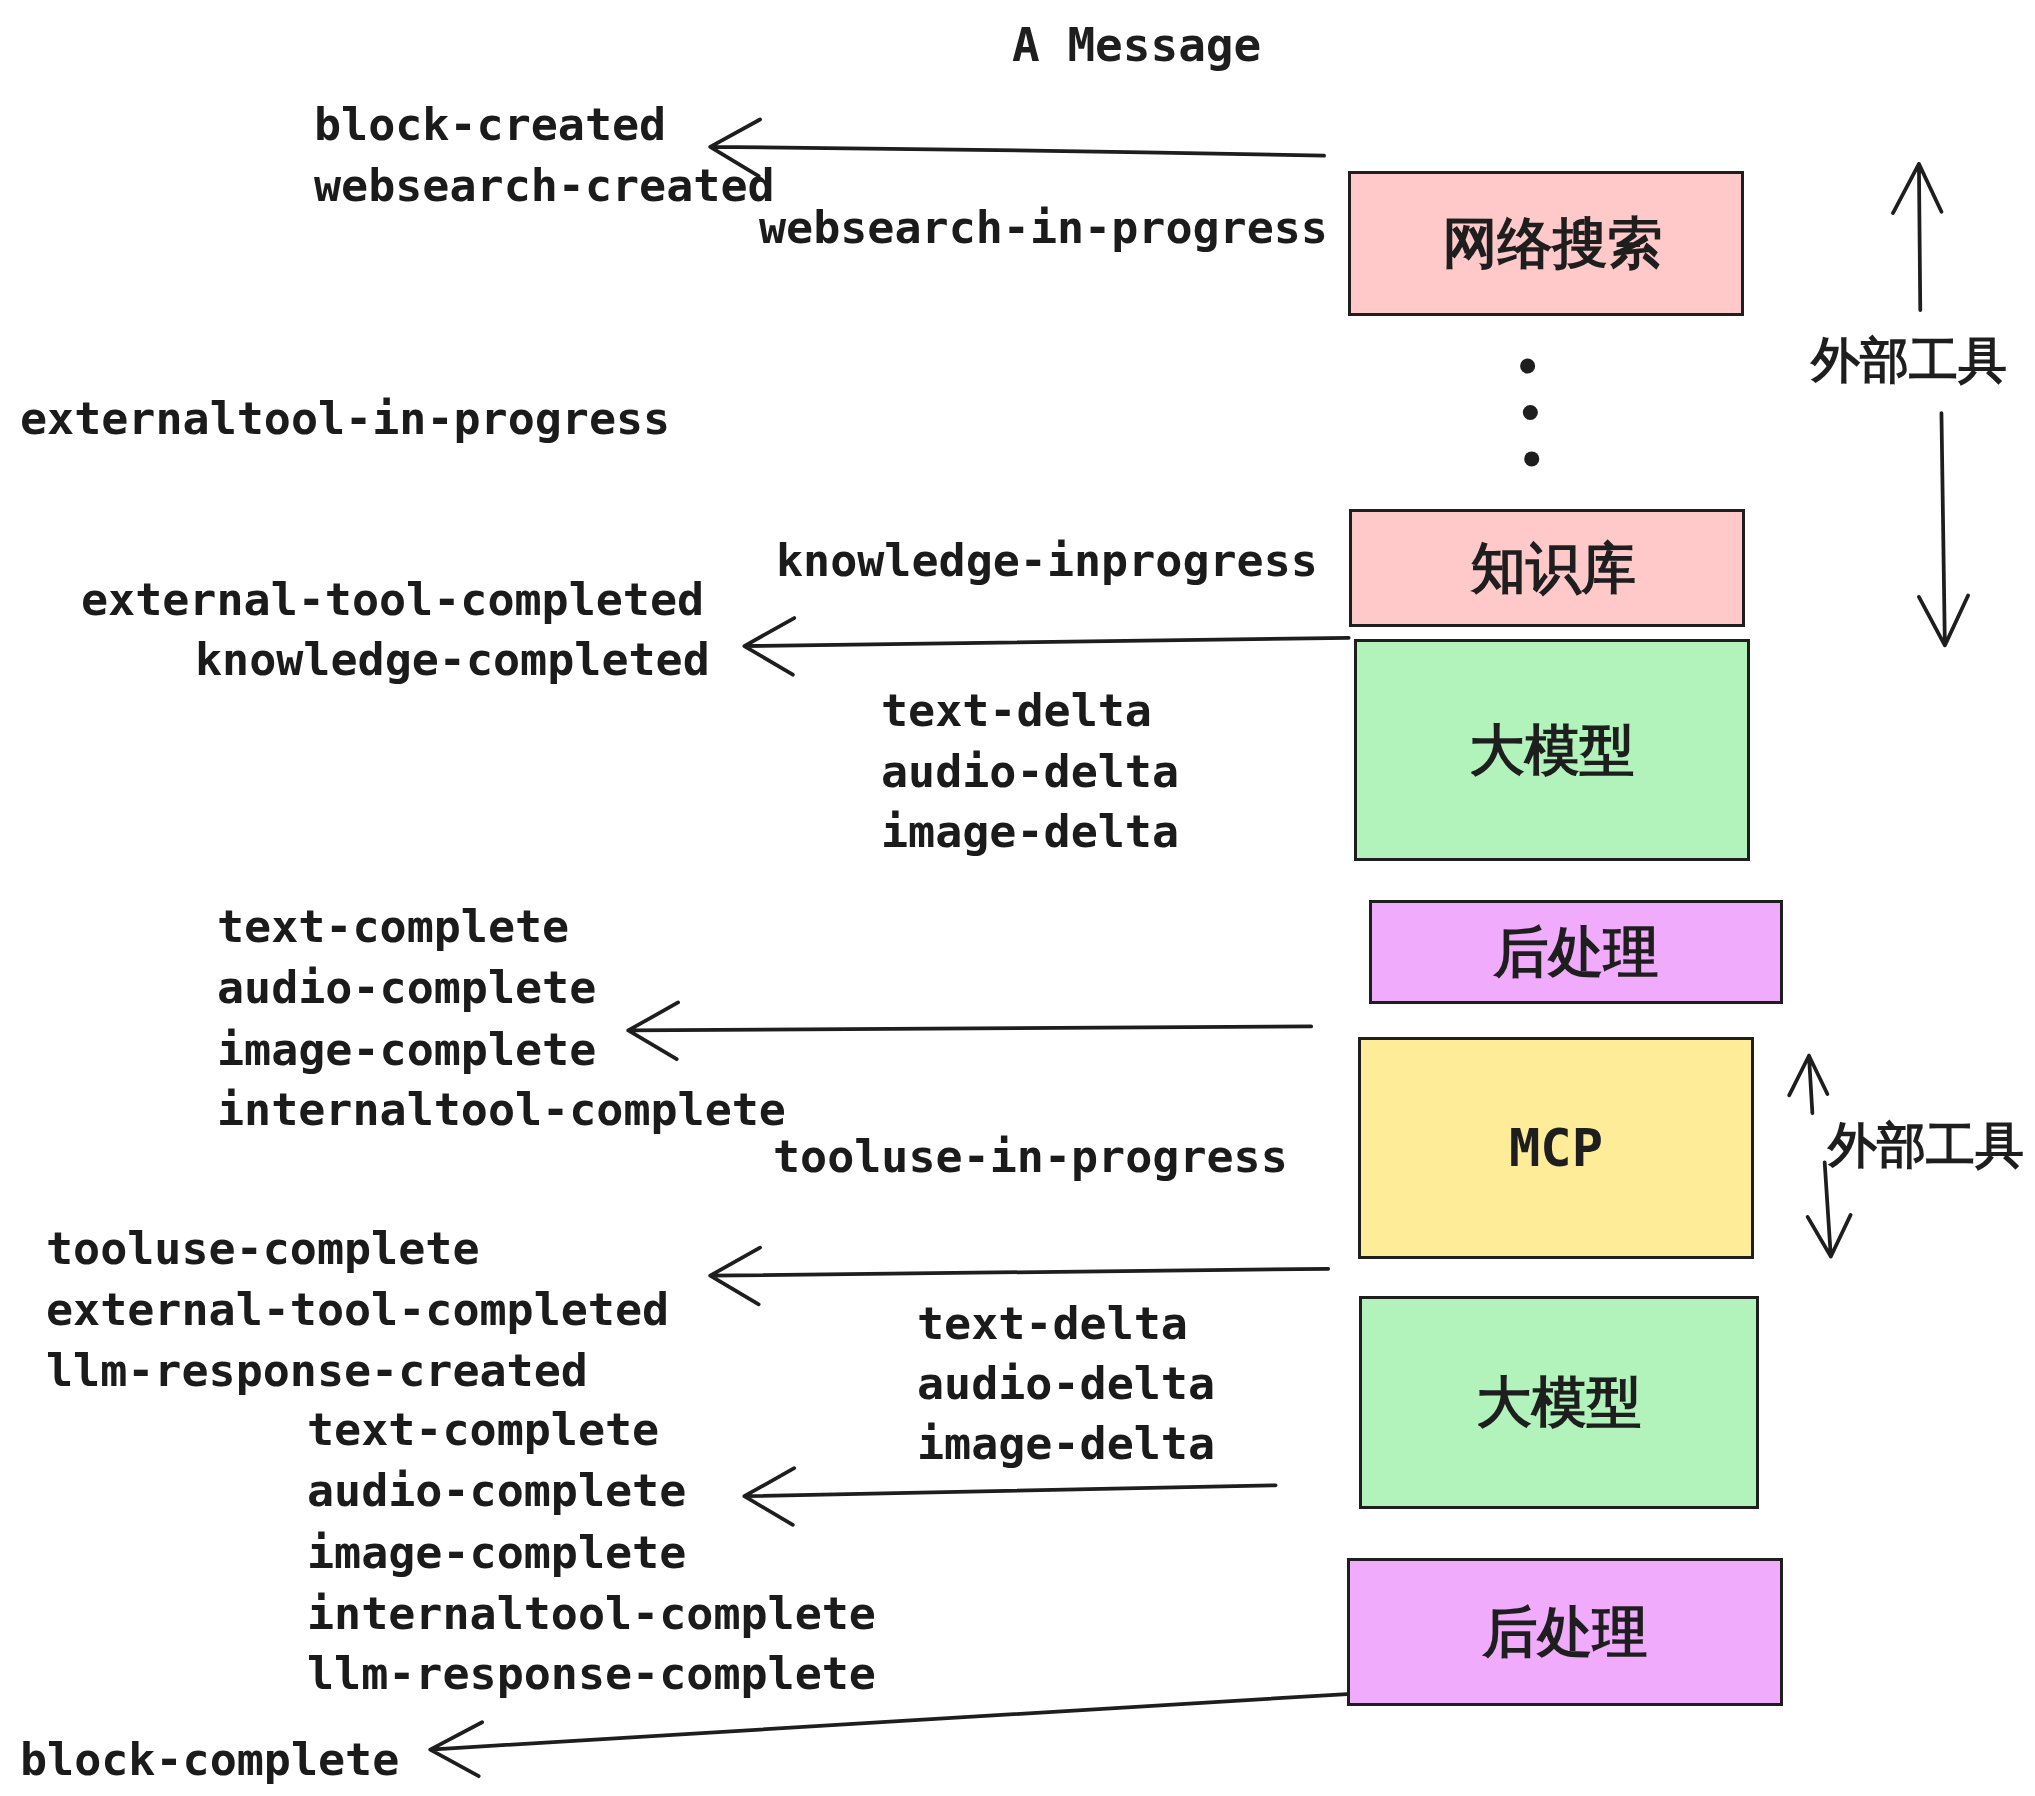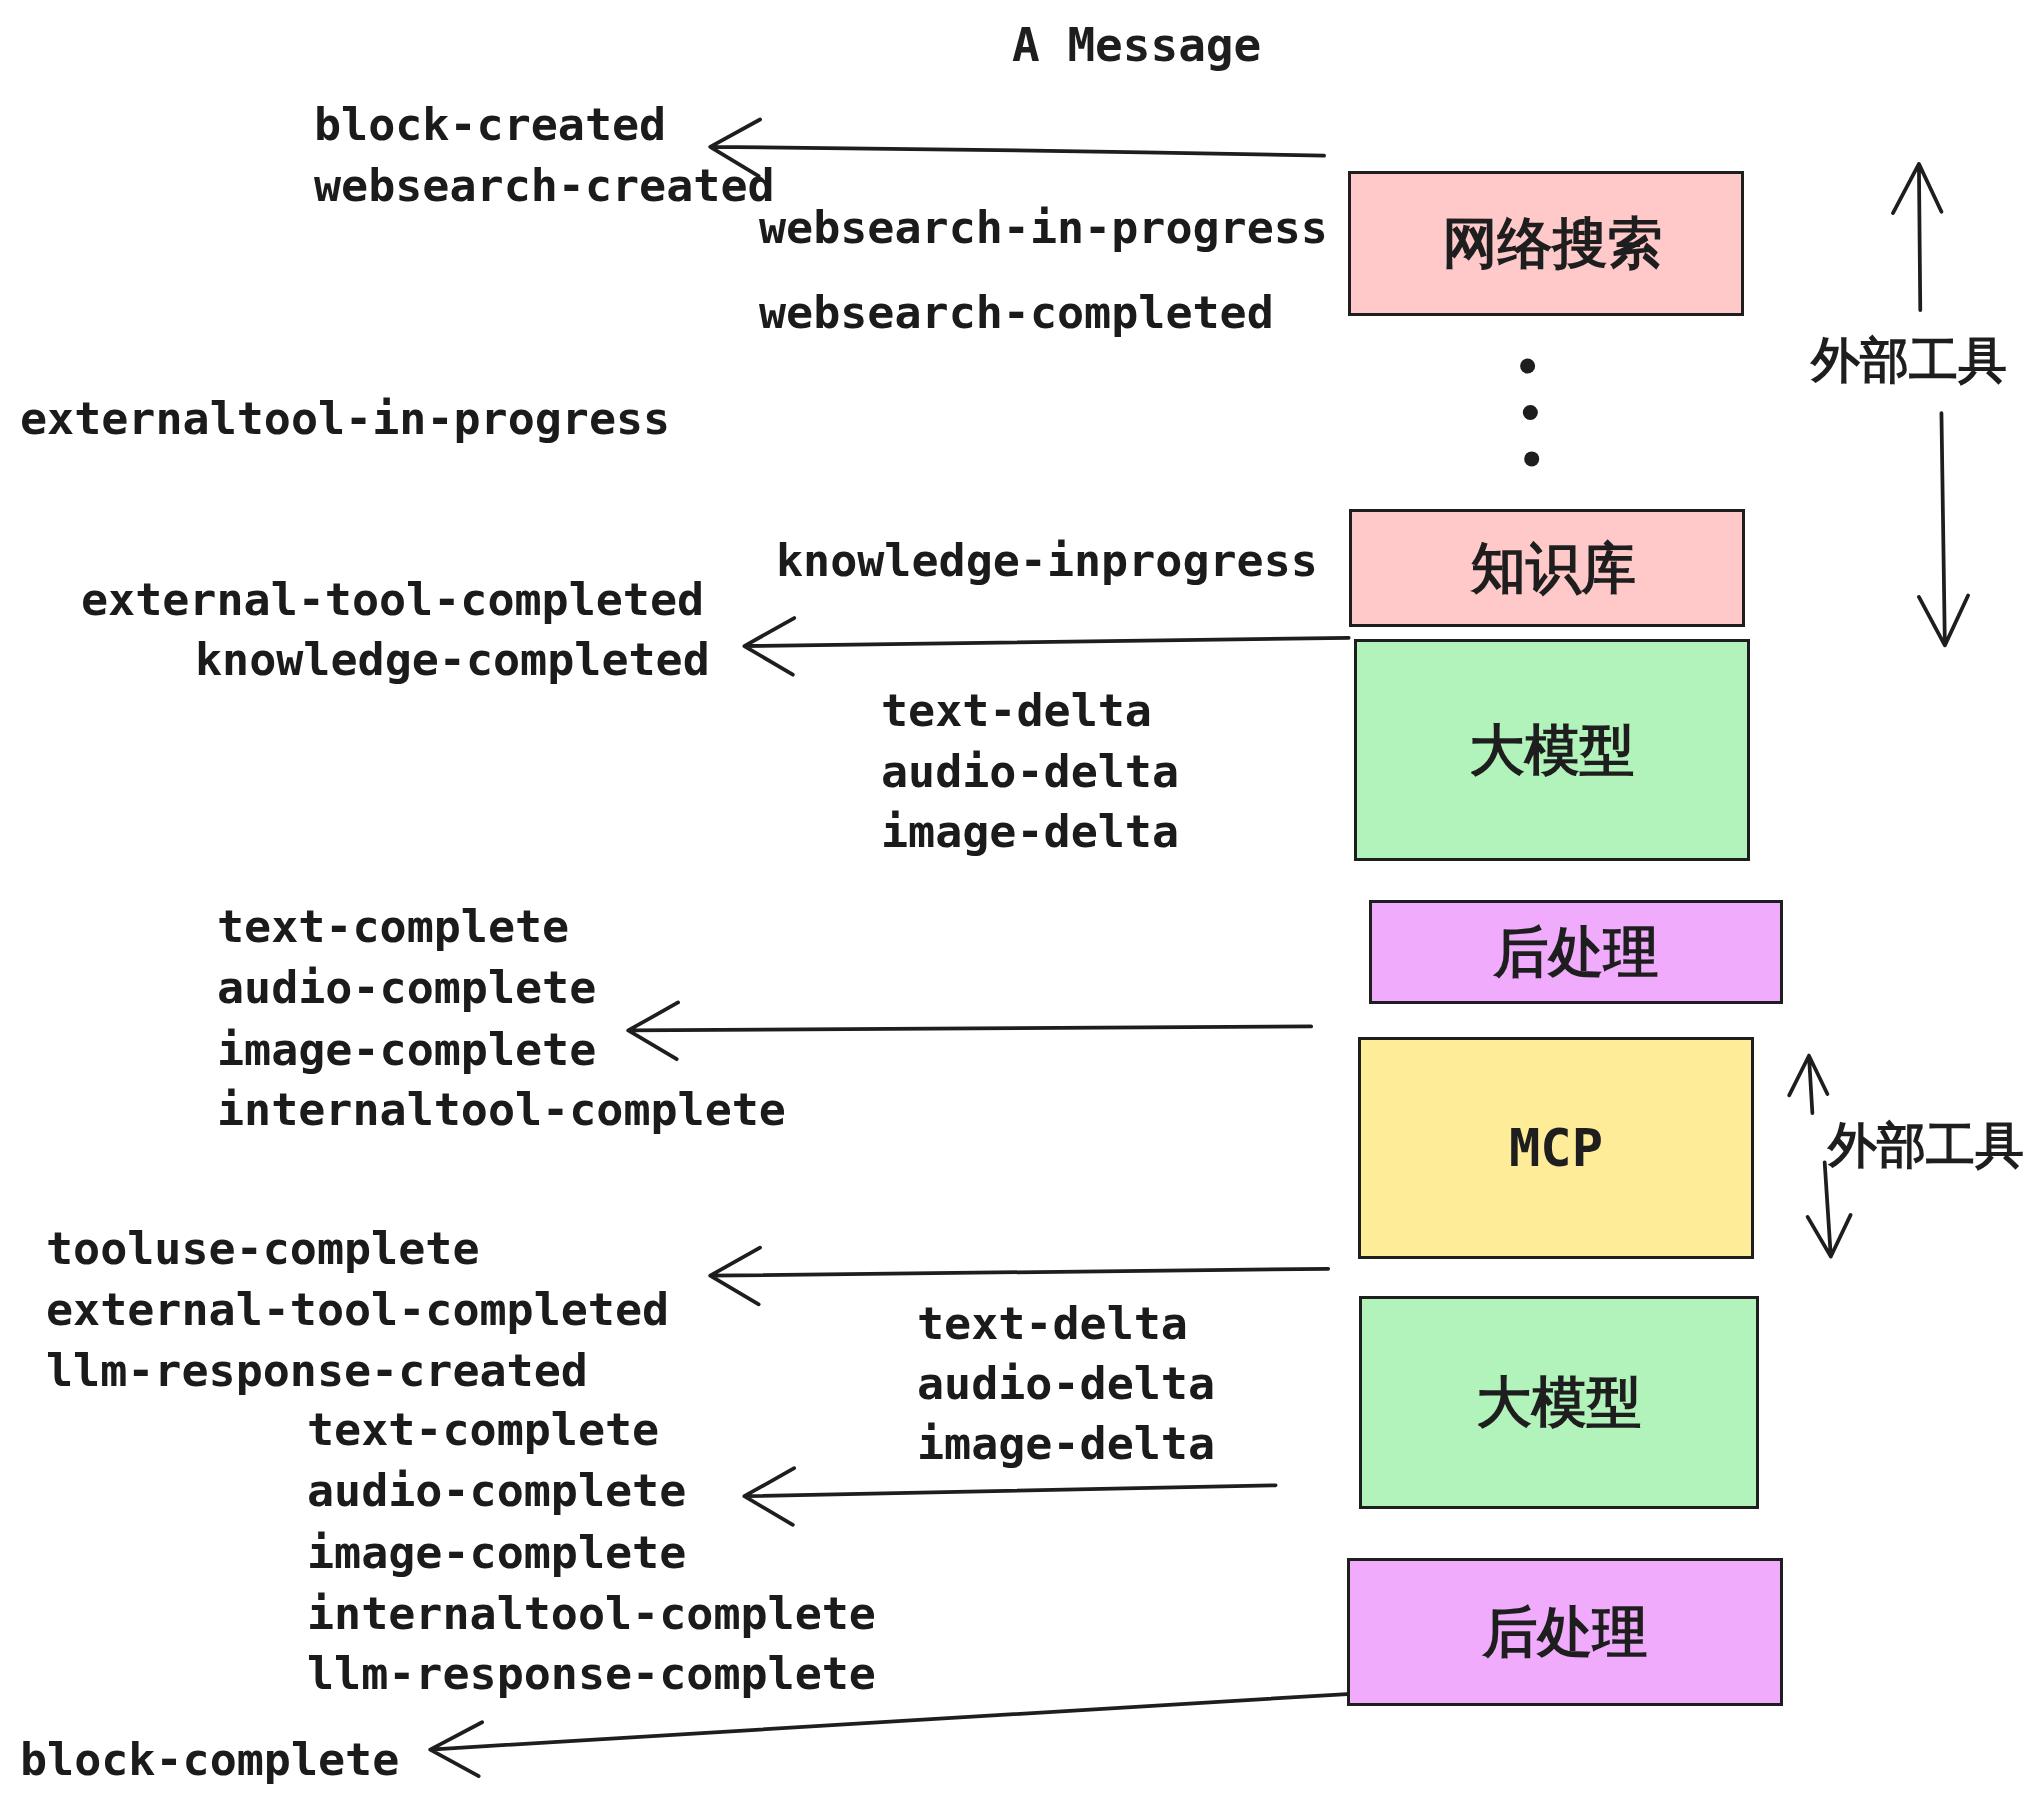--- a/index.html
+++ b/index.html
@@ -112,32 +112,32 @@
   <div class="box white" style="left:1347px;top:1558px;width:436px;height:148px">
     <span>后处理</span>
   </div>
 
   <div class="side" style="left:1811px;top:336px">外部工具</div>
   <div class="side" style="left:1828px;top:1121px">外部工具</div>
 
   <div class="ev" style="left:314px;top:102px">block-created</div>
   <div class="ev" style="left:314px;top:163px">websearch-created</div>
   <div class="ev" style="left:759px;top:205px">websearch-in-progress</div>
-  <div class="ev" style="left:759px;top:290px">websearch-completed</div>
   <div class="ev" style="left:20px;top:396px">externaltool-in-progress</div>
   <div class="ev" style="left:776px;top:538px">knowledge-inprogress</div>
   <div class="ev" style="left:81px;top:577px">external-tool-completed</div>
   <div class="ev" style="left:195px;top:637px">knowledge-completed</div>
   <div class="ev" style="left:881px;top:688px">text-delta</div>
   <div class="ev" style="left:881px;top:749px">audio-delta</div>
   <div class="ev" style="left:881px;top:809px">image-delta</div>
   <div class="ev" style="left:217px;top:904px">text-complete</div>
   <div class="ev" style="left:217px;top:965px">audio-complete</div>
   <div class="ev" style="left:217px;top:1027px">image-complete</div>
   <div class="ev" style="left:217px;top:1087px">internaltool-complete</div>
+  <div class="ev" style="left:773px;top:1134px">tooluse-in-progress</div>
   <div class="ev" style="left:46px;top:1226px">tooluse-complete</div>
   <div class="ev" style="left:46px;top:1287px">external-tool-completed</div>
   <div class="ev" style="left:46px;top:1348px">llm-response-created</div>
   <div class="ev" style="left:307px;top:1407px">text-complete</div>
   <div class="ev" style="left:307px;top:1468px">audio-complete</div>
   <div class="ev" style="left:307px;top:1530px">image-complete</div>
   <div class="ev" style="left:307px;top:1591px">internaltool-complete</div>
   <div class="ev" style="left:307px;top:1651px">llm-response-complete</div>
   <div class="ev" style="left:20px;top:1737px">block-complete</div>
   <div class="ev" style="left:917px;top:1301px">text-delta</div>

